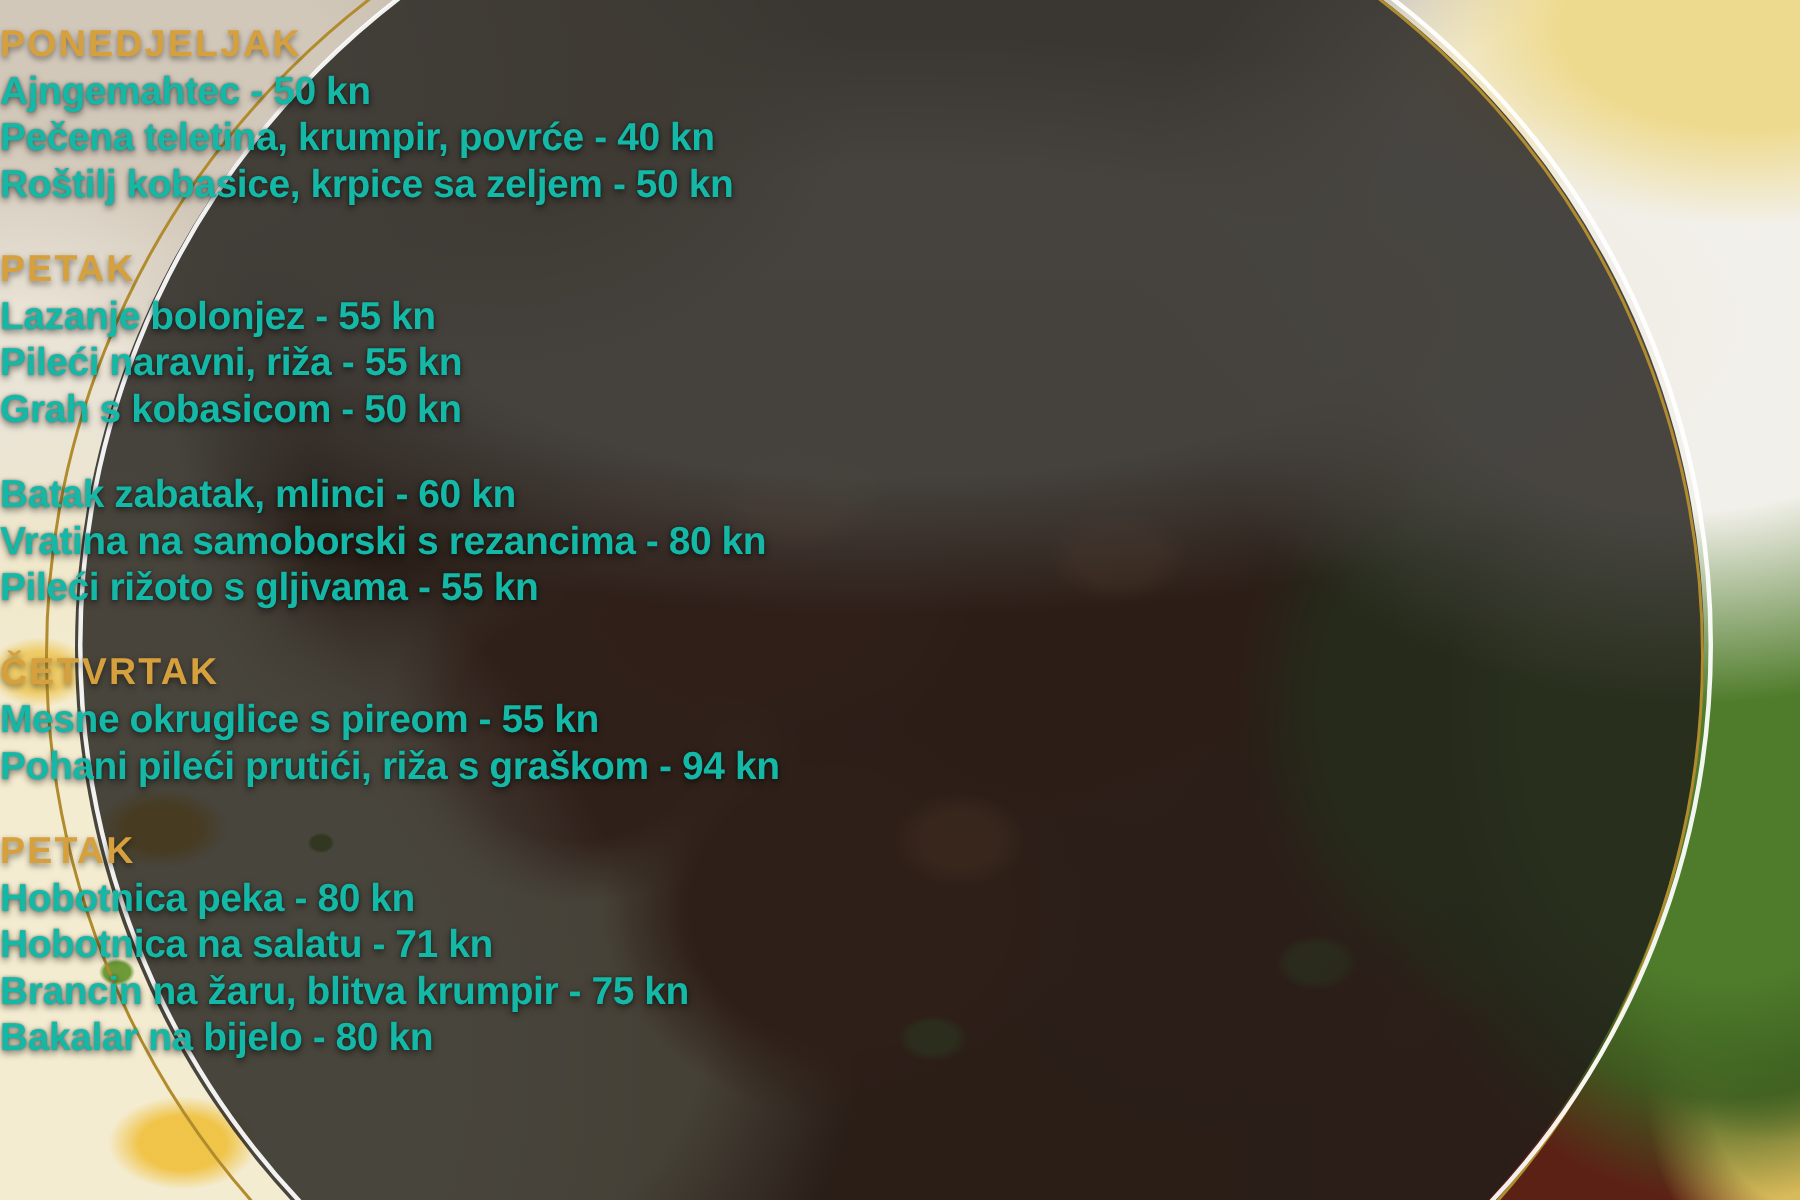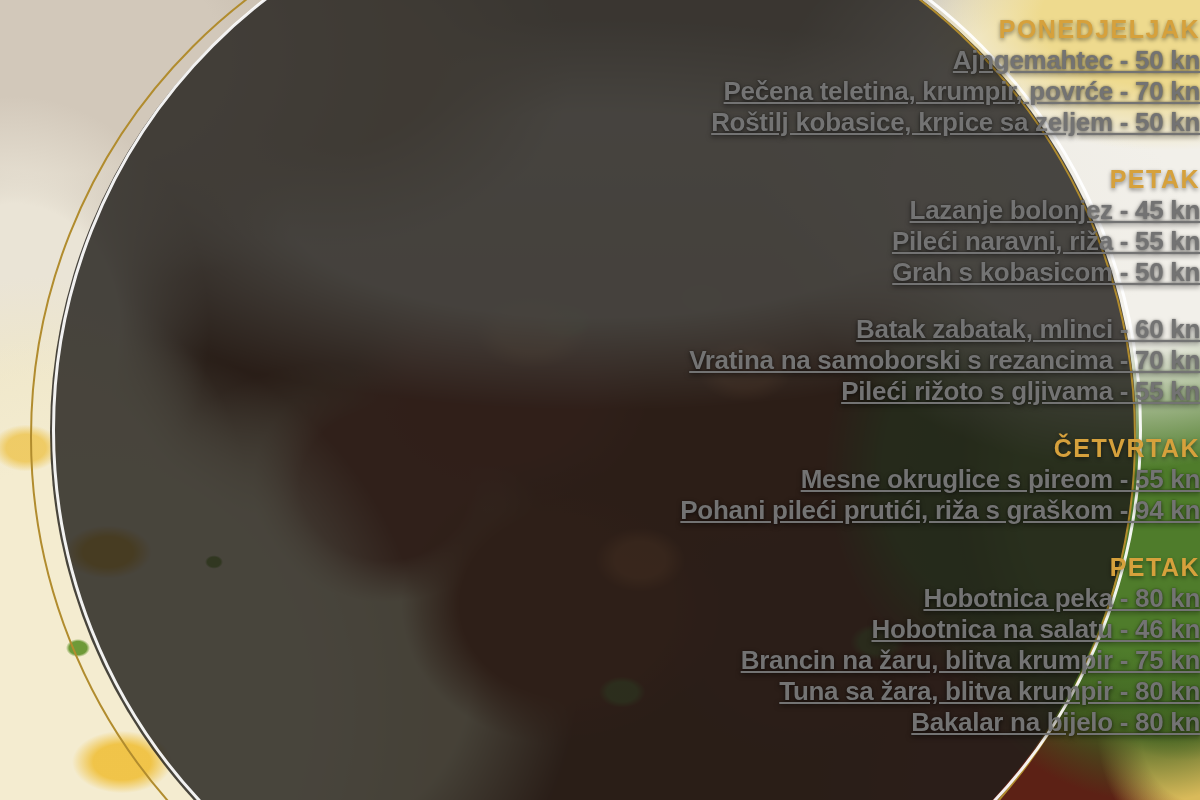--- a/index.html
+++ b/index.html
@@ -67,75 +67,73 @@
   
   .overlay-circle{
     position:absolute;left:50px;top:-111px;width:1086px;height:1086px;
     border-radius:50%;background:rgba(32,29,26,0.81);
   }
   .ring{position:absolute;border-radius:50%;box-sizing:border-box;background:transparent;}
   .ring-gold{left:30px;top:-116px;width:1106px;height:1106px;border:2px solid #b18c2e;}
   .ring-white{left:52px;top:-115px;width:1090px;height:1090px;border:3px solid rgba(255,255,255,0.93);}
   
   .menu{
-    position:absolute;inset:0;text-align:right;padding-top:14px;
+    position:absolute;inset:0;text-align:left;padding-top:14px;
     font-weight:bold;
   }
   .section{margin:0 0 26px 0;}
   .day{
     margin:0;font-size:25px;line-height:31px;font-weight:bold;
     color:#D6A13C;letter-spacing:1.5px;
     text-shadow:0 2px 4px rgba(0,0,0,0.45);
   }
   .item{
-    font-size:26px;line-height:31px;color:#737373;letter-spacing:-0.3px;
+    font-size:26px;line-height:31px;color:#14b8a6;letter-spacing:-0.3px;
     text-shadow:0 2px 5px rgba(0,0,0,0.55), 0 0 2px rgba(0,0,0,0.35);
-    text-decoration:underline;
   }
 </style>
 </head>
 <body>
 
 <div class="stage">
   <div class="photo"></div>
   <div class="overlay-circle"></div>
   <div class="ring ring-gold"></div>
   <div class="ring ring-white"></div>
 
   <div class="menu">
 
     <div class="section">
       <h2 class="day">PONEDJELJAK</h2>
       <div class="item">Ajngemahtec - 50 kn</div>
-      <div class="item">Pečena teletina, krumpir, povrće - 70 kn</div>
+      <div class="item">Pečena teletina, krumpir, povrće - 40 kn</div>
       <div class="item">Roštilj kobasice, krpice sa zeljem - 50 kn</div>
     </div>
 
     <div class="section">
       <h2 class="day">PETAK</h2>
-      <div class="item">Lazanje bolonjez - 45 kn</div>
+      <div class="item">Lazanje bolonjez - 55 kn</div>
       <div class="item">Pileći naravni, riža - 55 kn</div>
       <div class="item">Grah s kobasicom - 50 kn</div>
     </div>
 
     <div class="section">
       <div class="item">Batak zabatak, mlinci - 60 kn</div>
-      <div class="item">Vratina na samoborski s rezancima - 70 kn</div>
+      <div class="item">Vratina na samoborski s rezancima - 80 kn</div>
       <div class="item">Pileći rižoto s gljivama - 55 kn</div>
     </div>
 
     <div class="section">
       <h2 class="day">ČETVRTAK</h2>
       <div class="item">Mesne okruglice s pireom - 55 kn</div>
       <div class="item">Pohani pileći prutići, riža s graškom - 94 kn</div>
     </div>
 
     <div class="section">
       <h2 class="day">PETAK</h2>
       <div class="item">Hobotnica peka - 80 kn</div>
-      <div class="item">Hobotnica na salatu - 46 kn</div>
+      <div class="item">Hobotnica na salatu - 71 kn</div>
       <div class="item">Brancin na žaru, blitva krumpir - 75 kn</div>
-      <div class="item">Tuna sa žara, blitva krumpir - 80 kn</div>
       <div class="item">Bakalar na bijelo - 80 kn</div>
     </div>
 
   </div>
 </div>
 
 </body></html>

